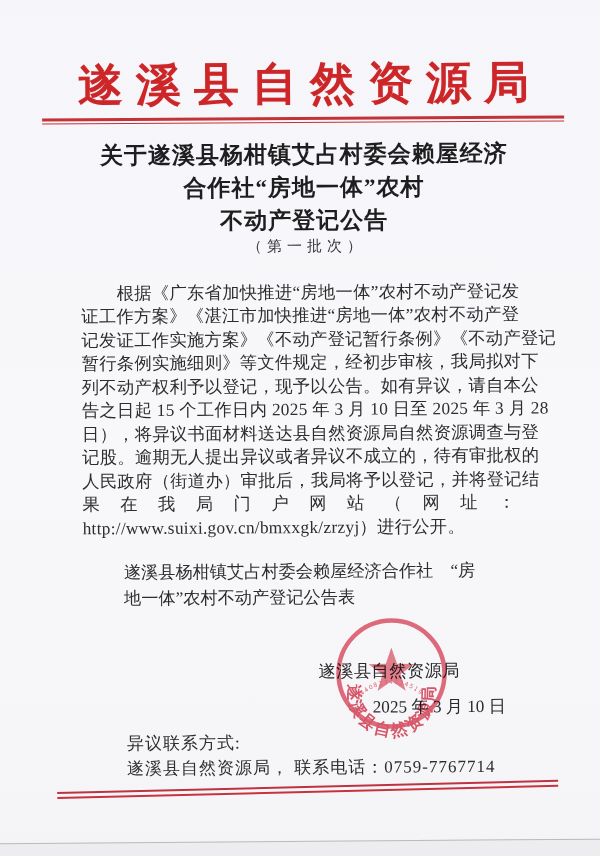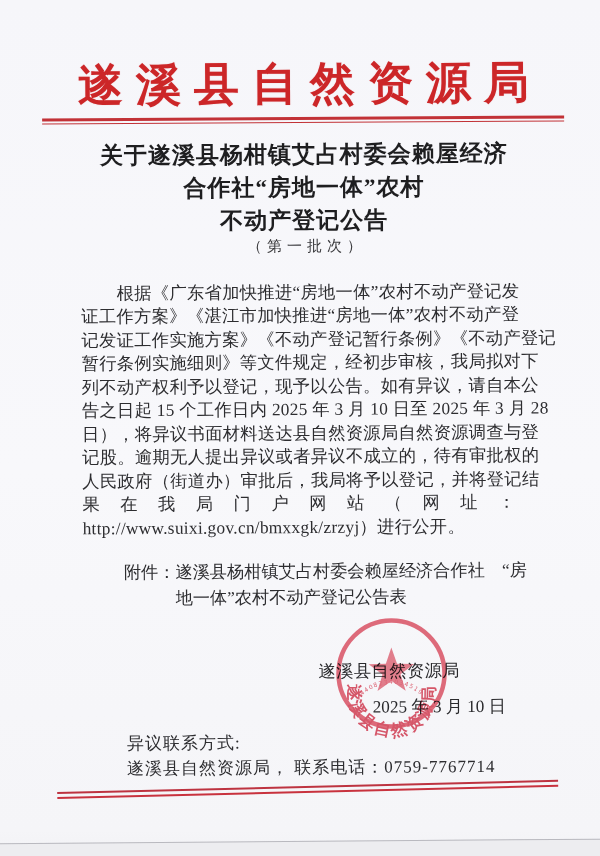--- a/index.html
+++ b/index.html
@@ -123,21 +123,20 @@
         <div class="body-line">列不动产权利予以登记，现予以公告。如有异议，请自本公</div>
         <div class="body-line">告之日起 15 个工作日内 2025 年 3 月 10 日至 2025 年 3 月 28</div>
         <div class="body-line">日），将异议书面材料送达县自然资源局自然资源调查与登</div>
         <div class="body-line">记股。逾期无人提出异议或者异议不成立的，待有审批权的</div>
         <div class="body-line">人民政府（街道办）审批后，我局将予以登记，并将登记结</div>
         <div class="body-line">果在我局门户网站（网址：</div>
         <div class="body-line">http://www.suixi.gov.cn/bmxxgk/zrzyj）进行公开。</div>
       </div>
 
     <div class="attachment">
-      <div class="label">附件：</div>
       <div class="content">
           <div class="attach-line">遂溪县杨柑镇艾占村委会赖屋经济合作社　“房</div>
           <div class="attach-line">地一体”农村不动产登记公告表</div>
         </div>
     </div>
 
     <div class="signature-org">遂溪县自然资源局</div>
     <div class="signature-date">2025 年 3 月 10 日</div>
 
     <svg class="seal" viewBox="0 0 150 150" xmlns="http://www.w3.org/2000/svg" aria-hidden="true">

